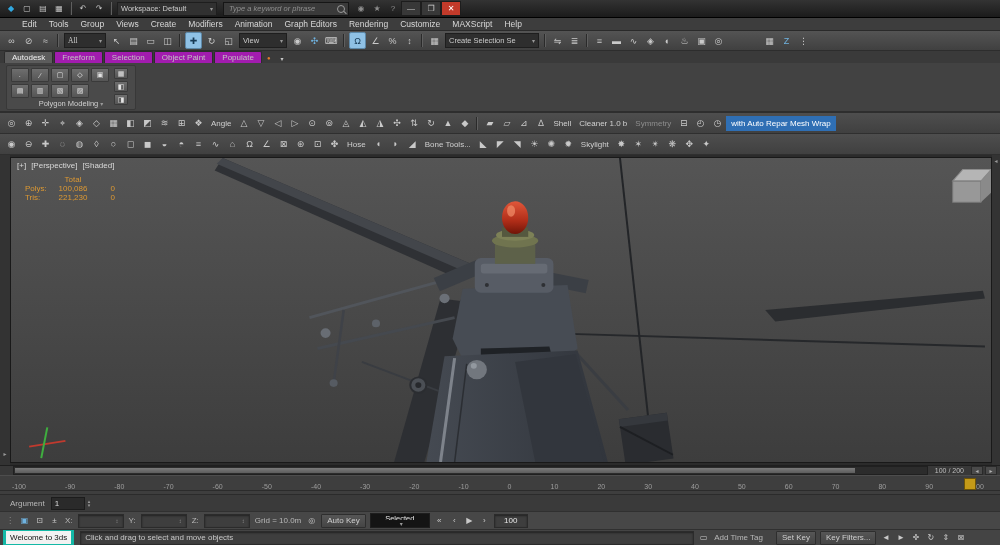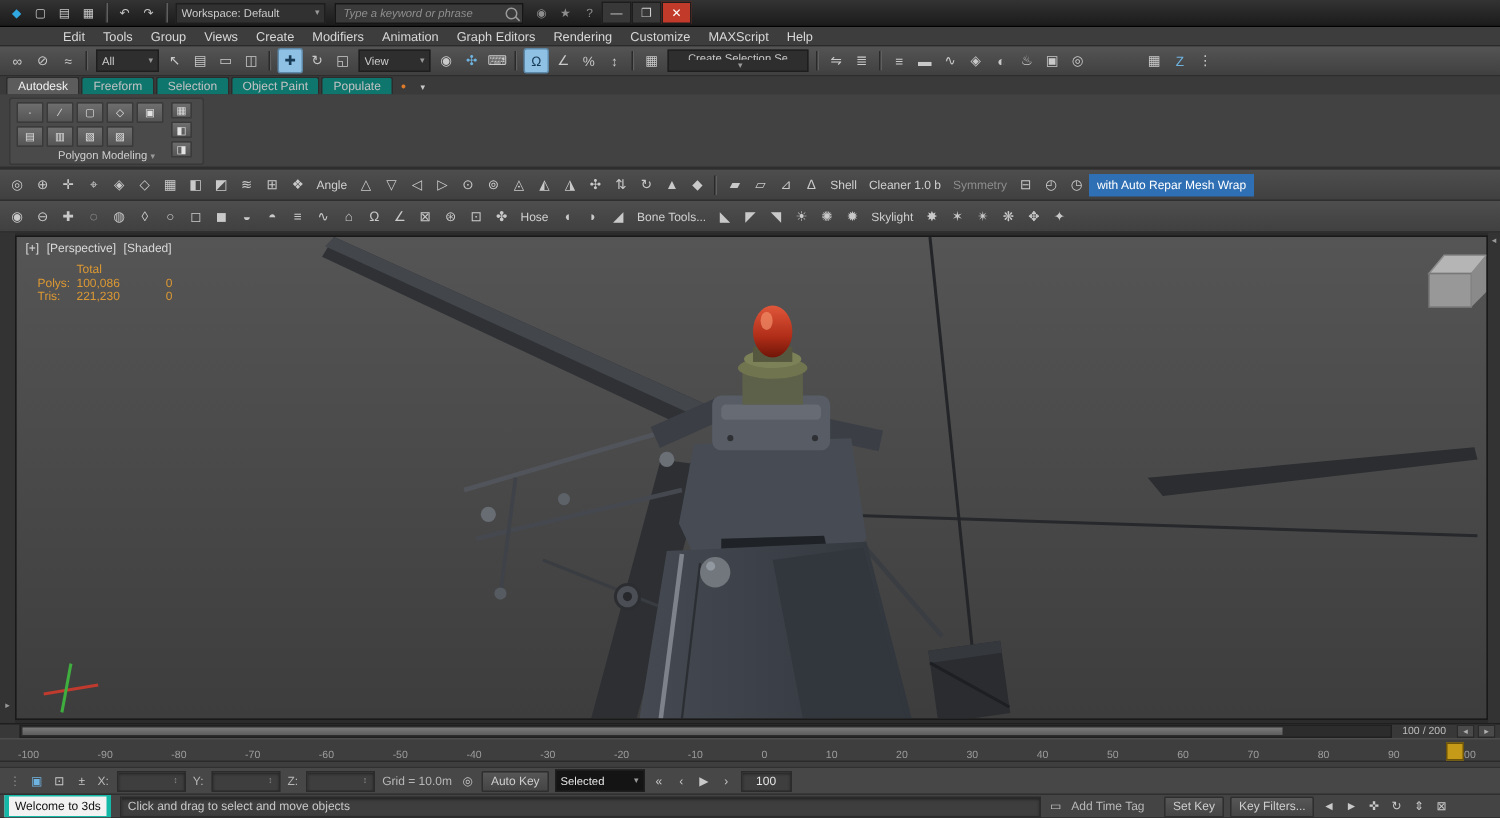--- a/index.html
+++ b/index.html
@@ -50,30 +50,30 @@
   .search input{flex:1;min-width:0;background:transparent;border:none;outline:none;color:#a5a5a5;
         font-size:7.5px;font-style:italic;font-family:Liberation Sans, sans-serif}
   .search input::placeholder{color:#8f8f8f}
   .mag{width:6px;height:6px;border:1px solid #9a9a9a;border-radius:50%;position:relative;margin-left:3px;flex-shrink:0}
   .mag::after{content:"";position:absolute;width:4px;height:1px;background:#9a9a9a;transform:rotate(45deg);right:-3px;bottom:-1px}
   .ibtn.win{width:18px;height:13px;background:#383838;border:1px solid #1d1d1d;font-size:8px;color:#cfcfcf;margin:0}
   .ibtn.win.close{background:#c23a2a;color:#fff}
 
   
   .menubar{height:12px;background:#3d3d3d;border-bottom:1px solid #2a2a2a;display:flex;align-items:center;
-        padding-left:36px;overflow:hidden}
+        padding-left:16px;overflow:hidden}
   .menu{color:#d8d8d8;font-size:8.5px;padding:0 6px;white-space:nowrap;flex-shrink:0}
 
   
   .toolbar-main{height:19px;background:linear-gradient(#545454,#404040);display:flex;align-items:center;
         padding:0 3px;border-bottom:1px solid #2d2d2d;overflow:hidden}
 
   
   .ribbon-tabs{height:12px;background:#3a3a3a;display:flex;align-items:flex-end;padding-left:4px;gap:1px;overflow:hidden}
-  .tbtn.rtab{font-size:8px;color:#c2c2c2;background:#0f766e;border:1px solid #2c2c2c;border-bottom:none;
+  .tbtn.rtab{font-size:8px;color:#c2c2c2;background:#a21caf;border:1px solid #2c2c2c;border-bottom:none;
         height:11px;padding:0 7px;border-radius:2px 2px 0 0}
   .tbtn.rtab.active{background:#5c5c5c;color:#f0f0f0}
   .ibtn.sm{width:10px;height:10px;font-size:6px}
   .ribbon-body{height:48px;background:#424242;border-bottom:2px solid #2e2e2e;position:relative;overflow:hidden}
   .pm-panel{position:absolute;left:6px;top:2px;width:128px;height:43px;background:#4a4a4a;
         border:1px solid #383838;border-radius:2px}
   .pm-cols{display:flex;gap:5px;padding:2px 4px}
   .pm-left .strip{display:flex;gap:2px;margin-bottom:2px}
   .pm-side{display:inline-flex;flex-direction:column;gap:2px}
   .ibtn.cell{width:16px;height:12px;background:linear-gradient(#6e6e6e,#555);border:1px solid #3a3a3a;
@@ -92,21 +92,21 @@
   .vp-left .rs-icon{position:absolute;bottom:8px;left:0;right:0;text-align:center;font-size:6px;color:#999}
   .vp-right{width:8px;background:#333;position:relative;flex-shrink:0}
   .vp-right .rs-icon{position:absolute;top:2px;left:0;right:0;text-align:center;font-size:6px;color:#999}
   .vp-main{flex:1;position:relative;margin:2px 0;border:1px solid #191919;
         background:linear-gradient(#555,#3d3d3d);overflow:hidden}
   .vp-svg{position:absolute;inset:0;width:100%;height:100%}
   .vp-label{position:absolute;top:3px;left:6px;display:flex;gap:5px;font-size:8px;color:#dadada;z-index:3}
   .vp-stats{position:absolute;top:17px;left:14px;z-index:3;font-size:8px;color:#dd9933;line-height:9px}
   .st-row{display:flex}
   .st-label{width:26px;text-align:left}
-  .st-val{width:44px;text-align:left}
+  .st-val{width:44px;text-align:center}
   .st-extra{width:20px;text-align:right}
 
   
   .timeslider{height:9px;background:#383838;display:flex;align-items:center;padding:0 3px;gap:2px;
         border-top:1px solid #1f1f1f;overflow:hidden}
   .ts-groove{flex:1;height:7px;background:#2c2c2c;border:1px solid #202020;position:relative;margin-left:10px}
   .ts-bar{position:absolute;left:1px;top:1px;bottom:1px;width:92%;background:linear-gradient(#7b7b7b,#5d5d5d)}
   .ts-label{font-size:7px;color:#bdbdbd;padding:0 5px;white-space:nowrap}
   .ts-btn{font-size:6px;color:#b0b0b0;width:10px;height:7px;background:#4a4a4a;border:1px solid #2a2a2a;
         display:inline-flex;align-items:center;justify-content:center}
@@ -183,21 +183,21 @@
       <span class="menu">Customize</span>
       <span class="menu">MAXScript</span>
       <span class="menu">Help</span>
     </div>
 
   <div class="toolbar-main">
       <span class="ibtn">∞</span>
       <span class="ibtn">⊘</span>
       <span class="ibtn">≈</span>
       <span class="vsep"></span>
-      <span class="dd" style="width: 34px;">
+      <span class="dd" style="width: 34px; font-family: Liberation Serif, serif;">
         <span class="ddlab">All</span>
         <span class="ddarr">▾</span>
       </span>
       <span class="ibtn">↖</span>
       <span class="ibtn">▤</span>
       <span class="ibtn">▭</span>
       <span class="ibtn">◫</span>
       <span class="vsep"></span>
       <span class="ibtn active">✚</span>
       <span class="ibtn">↻</span>
@@ -209,21 +209,21 @@
       <span class="ibtn">◉</span>
       <span class="ibtn blue">✣</span>
       <span class="ibtn">⌨</span>
       <span class="vsep"></span>
       <span class="ibtn active">Ω</span>
       <span class="ibtn">∠</span>
       <span class="ibtn">%</span>
       <span class="ibtn">↕</span>
       <span class="vsep"></span>
       <span class="ibtn">▦</span>
-      <span class="dd" style="width: 86px; flex-direction: column;">
+      <span class="dd" style="width: 86px;">
         <span class="ddlab">Create Selection Se</span>
         <span class="ddarr">▾</span>
       </span>
       <span class="vsep"></span>
       <span class="ibtn">⇋</span>
       <span class="ibtn">≣</span>
       <span class="vsep"></span>
       <span class="ibtn">≡</span>
       <span class="ibtn">▬</span>
       <span class="ibtn">∿</span>
@@ -488,36 +488,46 @@
         <span class="tick">50</span>
         <span class="tick">60</span>
         <span class="tick">70</span>
         <span class="tick">80</span>
         <span class="tick">90</span>
         <span class="tick">100</span>
       </div>
     <div class="frame-marker"></div>
   </div>
 
+  <div class="argrow">
+    <span class="stxt">Argument</span>
+    <span class="argfield">
+        <span>1</span>
+      </span>
+    <span class="spinner">
+        <i>▴</i>
+        <i>▾</i>
+      </span>
+  </div>
 
   <div class="sbrow">
       <span class="ibtn dim" style="width: 12px;">⋮</span>
       <span class="ibtn blue">▣</span>
       <span class="ibtn">⊡</span>
       <span class="ibtn">±</span>
       <span class="stxt">X:</span>
       <span class="sfield spin" style="width: 36px;"></span>
       <span class="stxt">Y:</span>
       <span class="sfield spin" style="width: 36px;"></span>
       <span class="stxt">Z:</span>
       <span class="sfield spin" style="width: 36px;"></span>
       <span class="stxt">Grid = 10.0m</span>
       <span class="ibtn">◎</span>
       <span class="tbtn skbtn">Auto Key</span>
-      <span class="dd blackdd" style="width: 52px;">
+      <span class="dd blackdd" style="width: 52px; flex-direction: column;">
         <span class="ddlab">Selected</span>
         <span class="ddarr">▾</span>
       </span>
       <span class="ibtn">«</span>
       <span class="ibtn">‹</span>
       <span class="ibtn">▶</span>
       <span class="ibtn">›</span>
       <span class="sfield center" style="width: 24px;">100</span>
     </div>
   <div class="sbrow sbrow2">

